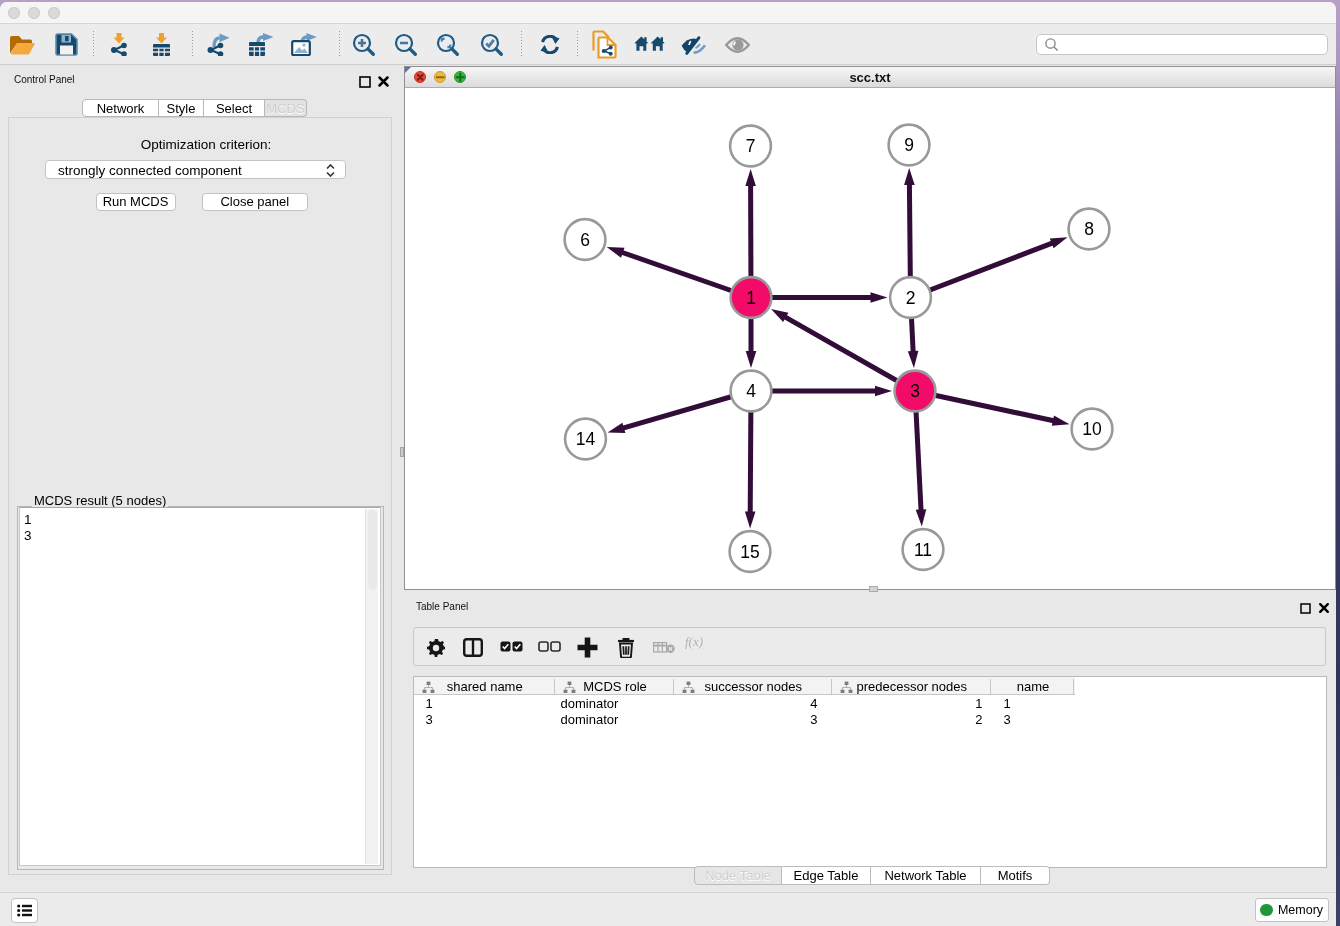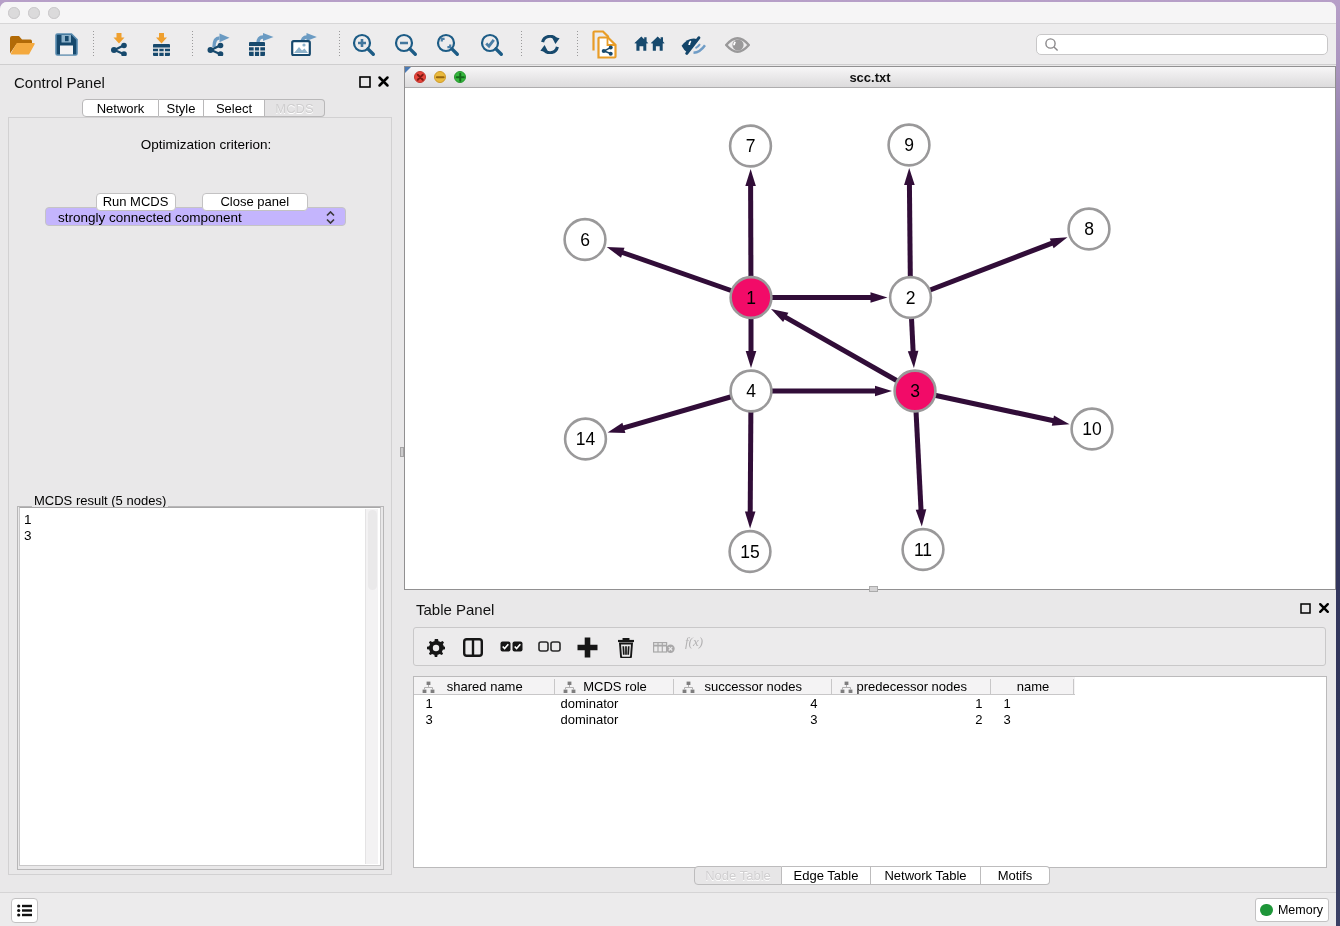--- a/index.html
+++ b/index.html
@@ -17,21 +17,21 @@
   
   #toolbar { position:absolute; left:0; top:21.5px; width:100%; height:41px;
              background:#edeced; border-bottom:1px solid #cfcecf; }
   .tsep { position:absolute; top:7px; height:27px; width:1px;
           background-image:repeating-linear-gradient(#9b9a9b 0 1px, transparent 1px 3px); }
   .ticon { position:absolute; }
   #searchbox { position:absolute; left:1036px; top:10px; width:292px; height:21px;
                background:#fff; border:1px solid #c8c7c8; border-radius:5px; }
   
   #cpanel { position:absolute; left:0; top:62.5px; width:398px; height:827px; }
-  .paneltitle { font-size:15px; color:#111; }
+  .paneltitle { font-size:10px; color:#111; }
   .tabbar { position:absolute; display:flex; }
   .tab { height:18px; font-size:13px; color:#000; background:#fff; border:1px solid #b9b8b9;
          border-left:none; display:flex; align-items:center; justify-content:center; }
   .tab.first { border-left:1px solid #b9b8b9; border-radius:4px 0 0 4px; }
   .tab.last { border-radius:0 4px 4px 0; }
   .tab.sel { background:#e4e3e4; color:#cfcecf; text-shadow:0 1px 0 #ffffff; }
   #cpcontent { position:absolute; left:8px; top:52px; width:384px; height:758px;
                background:#e9e8e9; border:1px solid #d2d1d2; }
   .btn { position:absolute; background:#fff; border:1px solid #c3c2c3; border-radius:4px;
          font-size:13px; color:#000; display:flex; align-items:center; justify-content:center; }
@@ -216,25 +216,25 @@
     <svg style="position:absolute;left:359px;top:11px;" width="12" height="12" viewBox="0 0 12 12">
       <rect x="1" y="1" width="10" height="10" fill="none" stroke="#000" stroke-width="1.6"></rect>
     </svg>
     <svg style="position:absolute;left:377px;top:10.5px;" width="13" height="13" viewBox="0 0 13 13">
       <path d="M2.5 2.5 L10.5 10.5 M10.5 2.5 L2.5 10.5" stroke="#000" stroke-width="2.5" stroke-linecap="round"></path>
     </svg>
     <div class="tabbar" style="left:82px;top:34.5px;">
       <div class="tab first" style="width:77px;">Network</div>
       <div class="tab" style="width:45px;">Style</div>
       <div class="tab" style="width:61px;">Select</div>
-      <div class="tab last sel" style="width:60px;">MCDS</div>
+      <div class="tab last sel" style="width:42px;">MCDS</div>
     </div>
     <div id="cpcontent">
       <div style="position:absolute;left:6px;top:19.5px;width:100%;text-align:center;font-size:13.5px;color:#000;">Optimization criterion:</div>
-      <div style="position:absolute;left:36px;top:42.5px;width:301px;height:19px;background:#c4b5fd;border:1px solid #c5c4c5;border-radius:4px;margin-top:47px;">
+      <div style="position:absolute;left:36px;top:42.5px;width:301px;height:19px;background:#ffffff;border:1px solid #c5c4c5;border-radius:4px;">
         <div style="position:absolute;left:12px;top:1.5px;font-size:13.5px;">strongly connected component</div>
         <svg style="position:absolute;right:9px;top:3px;" width="11" height="13" viewBox="0 0 11 13">
           <path d="M2 4.5 L5.5 1 L9 4.5" fill="none" stroke="#3a393a" stroke-width="1.7"></path>
           <path d="M2 8.5 L5.5 12 L9 8.5" fill="none" stroke="#3a393a" stroke-width="1.7"></path>
         </svg>
       </div>
       <div class="btn" style="left:86.5px;top:75px;width:80px;height:18px;">Run MCDS</div>
       <div class="btn" style="left:193px;top:75px;width:105.5px;height:18px;">Close panel</div>
 
       <div style="position:absolute;left:8px;top:388px;width:366.5px;height:364px;border:1px solid #b7b6b7;"></div>

